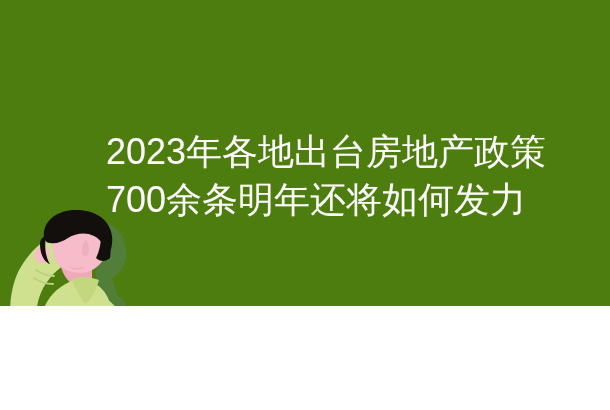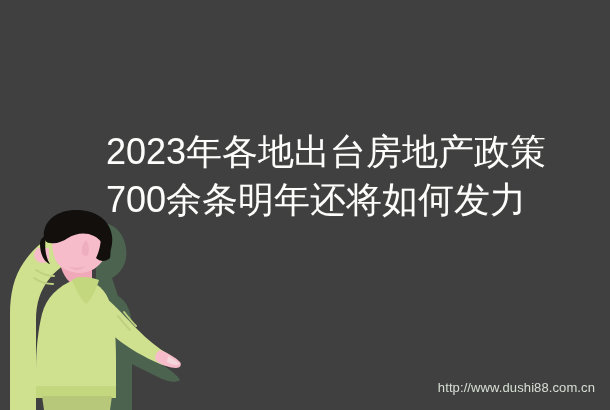--- a/index.html
+++ b/index.html
@@ -9,22 +9,22 @@
   body {
     width: 610px;
     height: 410px;
     overflow: hidden;
     font-family: "Liberation Sans", "DejaVu Sans", sans-serif;
   }
 
   #cover {
     position: relative;
     width: 610px;
-    height: 410px;
-    background: #404040;
+    height: 306px;
+    background: #4d7c0f;
     overflow: hidden;
   }
 
   
   #headline {
     position: absolute;
     left: 106px;
     top: 128px;
     width: 460px;
     color: #fdfdfb;
@@ -138,15 +138,14 @@
 
       <g>
         <path d="M42 186 L112 186 L110 200 L44 200 Z" fill="#b7c87a"></path>
       </g>
 
     </svg>
   </div>
 
   <div id="headline">2023年各地出台房地产政策700余条明年还将如何发力</div>
 
-  <div id="watermark">http://www.dushi88.com.cn</div>
 
 </div>
 
 </body></html>

